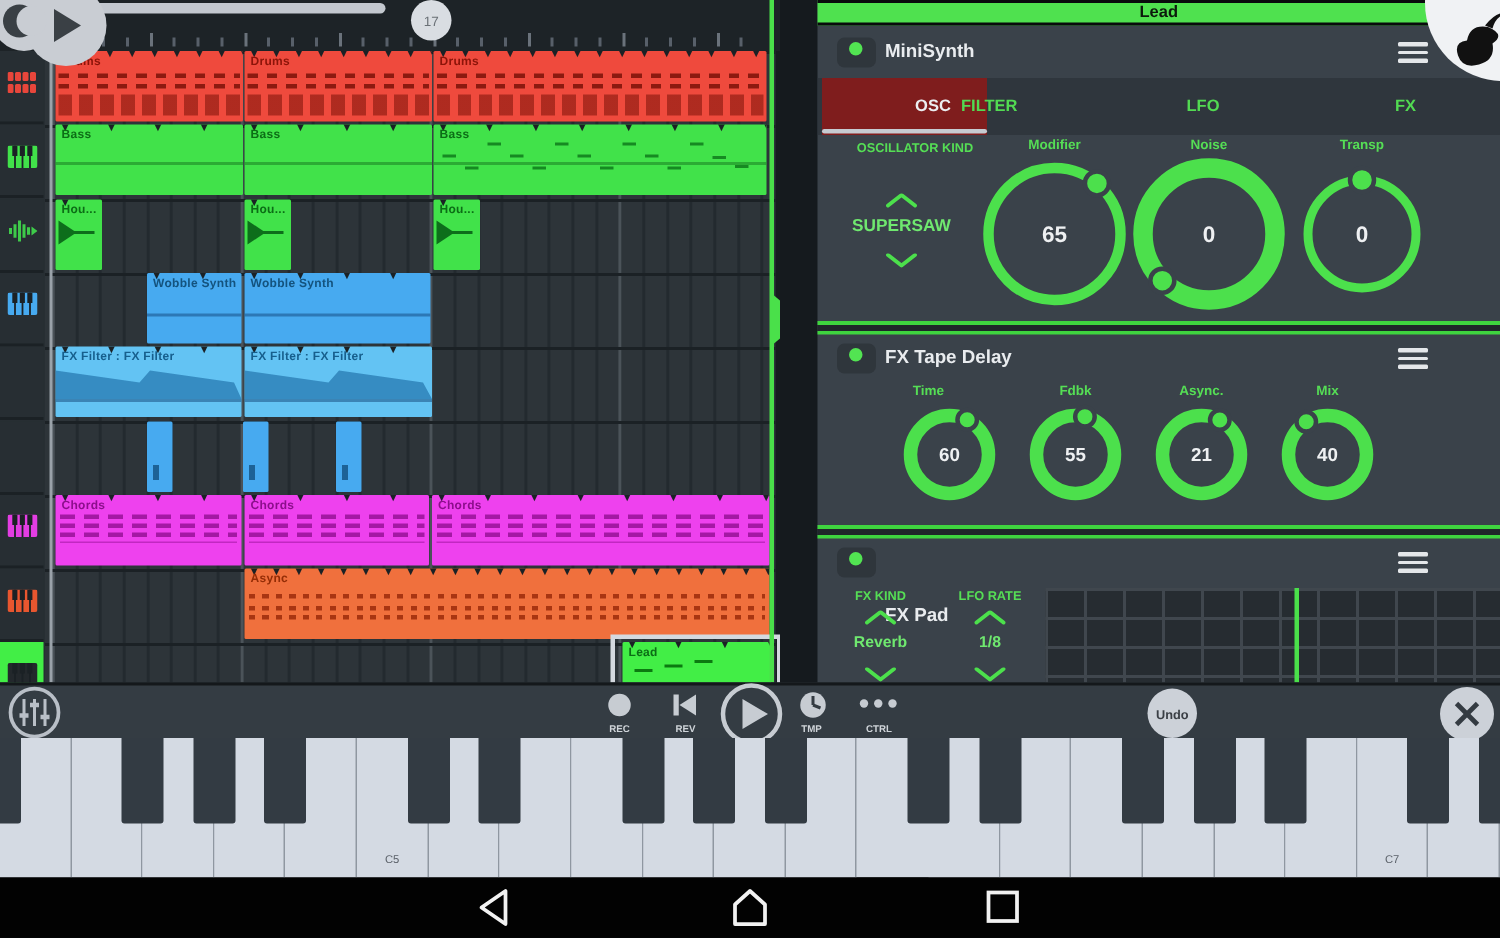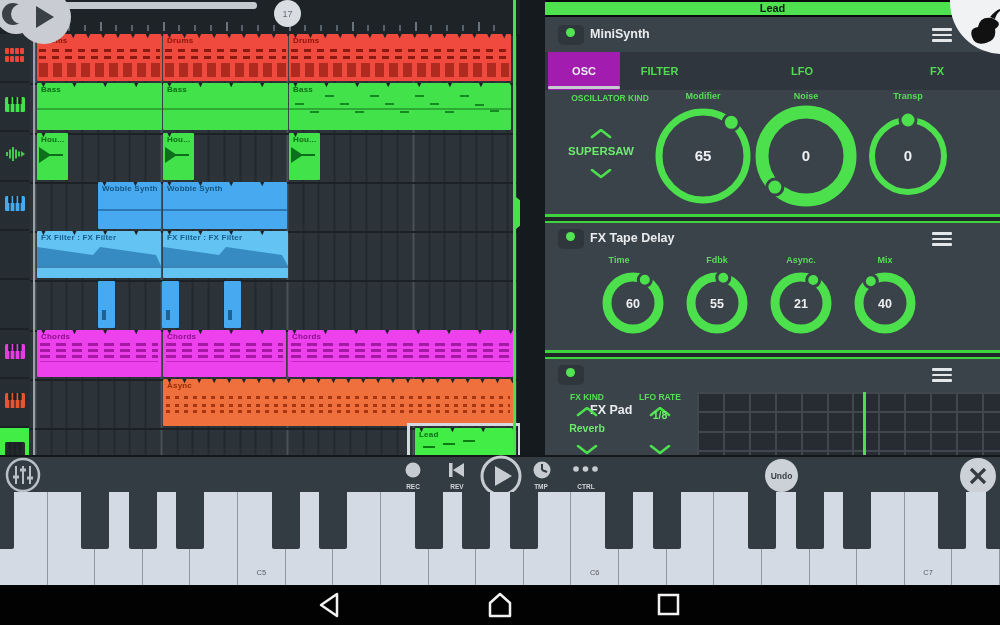--- a/index.html
+++ b/index.html
@@ -33,21 +33,21 @@
   #leadbar{position:absolute;left:0;top:0;width:455px;height:17px;background:#4fe14f;border-top:2px solid #090b0c;border-bottom:2px solid #090b0c;box-sizing:border-box;text-align:center;font-size:11px;font-weight:bold;color:#0c1a0c;line-height:13px;}
   .section{position:absolute;left:0;width:455px;overflow:hidden;}
   .sep{position:absolute;left:0;width:455px;height:9px;background:linear-gradient(180deg,#3fd43f 0 2.5px,#20262a 2.5px 6.5px,#3fd43f 6.5px 9px);}
   .hdrtitle{position:absolute;font-size:12.5px;font-weight:bold;color:#e9ecef;}
   .led{position:absolute;width:26px;height:20px;border-radius:5px;background:#2f363c;}
   .led i{position:absolute;left:8px;top:3px;width:9px;height:9px;border-radius:50%;background:#52e452;}
   .burger{position:absolute;width:20px;height:14px;}
   .burger b{position:absolute;left:0;width:20px;height:2.5px;background:#e4e7ea;border-radius:1px;}
   .tabrow{position:absolute;left:0;width:455px;height:38px;background:#2f363d;}
   .tab{position:absolute;top:0;height:38px;display:flex;align-items:center;justify-content:center;font-size:11px;font-weight:bold;color:#52da52;}
-  .tab.active{background:#a21caf;color:#eceeF1;}
+  .tab.active{background:#7f1d1d;color:#eceeF1;padding-left:38px;}
   .tab.active .ul{position:absolute;left:0;bottom:1px;width:100%;height:3px;background:#c6cbd1;border-radius:2px;}
   .gl{color:#55de55;font-weight:bold;position:absolute;text-align:center;}
   .knoblabel{position:absolute;text-align:center;color:#55de55;font-weight:bold;font-size:9px;}
   #padgrid{position:absolute;left:152px;top:33px;width:303px;height:80px;background:
       repeating-linear-gradient(180deg,#40474e 0 2px,transparent 2px 19.3px),
       repeating-linear-gradient(90deg,#40474e 0 2px,transparent 2px 25.9px),
       linear-gradient(#262c31,#262c31);}
   #padline{position:absolute;left:318px;top:33px;width:3px;height:80px;background:#4ae04a;}
   
   #transport{position:absolute;left:0;top:455px;width:1000px;height:37px;background:#343c43;border-top:2px solid #14181b;box-sizing:border-box;}
@@ -437,21 +437,21 @@
           <polyline points="2,8 11,1 20,8" fill="none" stroke="#4ce04c" stroke-width="2.6" stroke-linecap="round" stroke-linejoin="round"></polyline>
         </svg>
         <div class="gl" style="left: -8px; top: 63px; width: 100px; font-size: 10.5px; color: rgb(111, 232, 111);">Reverb</div>
         <svg width="22" height="10" style="position:absolute;left:31px;top:86px;">
           <polyline points="2,1 11,8 20,1" fill="none" stroke="#4ce04c" stroke-width="2.6" stroke-linecap="round" stroke-linejoin="round"></polyline>
         </svg>
         <div class="gl" style="left: 65px; top: 33px; width: 100px; font-size: 8.5px;">LFO RATE</div>
         <svg width="22" height="10" style="position:absolute;left:104px;top:48px;">
           <polyline points="2,8 11,1 20,8" fill="none" stroke="#4ce04c" stroke-width="2.6" stroke-linecap="round" stroke-linejoin="round"></polyline>
         </svg>
-        <div class="gl" style="left: 65px; top: 50px; width: 100px; font-size: 10.5px; color: rgb(111, 232, 111);">1/8</div>
+        <div class="gl" style="left: 65px; top: 63px; width: 100px; font-size: 10.5px; color: rgb(111, 232, 111);">1/8</div>
         <svg width="22" height="10" style="position:absolute;left:104px;top:86px;">
           <polyline points="2,1 11,8 20,1" fill="none" stroke="#4ce04c" stroke-width="2.6" stroke-linecap="round" stroke-linejoin="round"></polyline>
         </svg>
         <div id="padgrid"></div>
         <div id="padline"></div>
       </div>
   </div>
 
   <svg class="abs" style="left:940px;top:0;" width="60" height="58">
     <circle cx="62" cy="2" r="52" fill="#f0f2f4"></circle>
@@ -512,23 +512,20 @@
       <div class="wkey" style="left: 190.476px; width: 47.619px;"></div>
       <div class="wkey" style="left: 238.095px; width: 47.619px;">
         <div class="klabel">C5</div>
       </div>
       <div class="wkey" style="left: 285.714px; width: 47.619px;"></div>
       <div class="wkey" style="left: 333.333px; width: 47.619px;"></div>
       <div class="wkey" style="left: 380.952px; width: 47.619px;"></div>
       <div class="wkey" style="left: 428.571px; width: 47.619px;"></div>
       <div class="wkey" style="left: 476.19px; width: 47.619px;"></div>
       <div class="wkey" style="left: 523.81px; width: 47.619px;"></div>
-      <div class="wkey" style="left: 571.429px; width: 47.619px;">
-        <div class="klabel">C6</div>
-      </div>
       <div class="wkey" style="left: 619.048px; width: 47.619px;"></div>
       <div class="wkey" style="left: 666.667px; width: 47.619px;"></div>
       <div class="wkey" style="left: 714.286px; width: 47.619px;"></div>
       <div class="wkey" style="left: 761.905px; width: 47.619px;"></div>
       <div class="wkey" style="left: 809.524px; width: 47.619px;"></div>
       <div class="wkey" style="left: 857.143px; width: 47.619px;"></div>
       <div class="wkey" style="left: 904.762px; width: 47.619px;">
         <div class="klabel">C7</div>
       </div>
       <div class="wkey" style="left: 952.381px; width: 47.619px;"></div>

